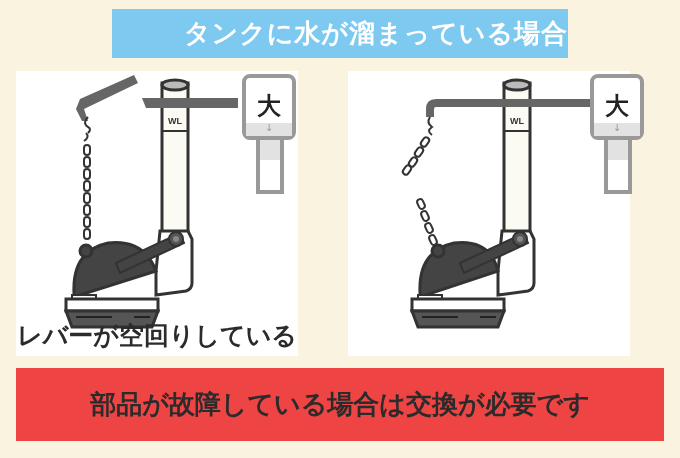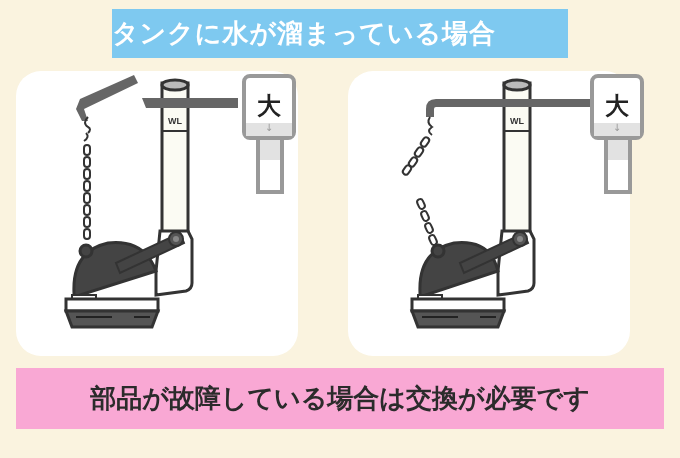--- a/index.html
+++ b/index.html
@@ -7,52 +7,51 @@
   body {
     background: #faf3df;
     font-family: "DejaVu Sans", "Liberation Sans", sans-serif;
     position: relative;
   }
   .title-banner {
     position: absolute;
     left: 112px; top: 9px;
     width: 456px; height: 49px;
     background: #7ec9f0;
-    display: flex; align-items: center; justify-content: flex-start;
+    display: flex; align-items: center; justify-content: flex-end;
   }
   .title-banner span {
     color: #ffffff;
     font-size: 26px;
     font-weight: bold;
     letter-spacing: 1px;
   }
   .panel {
     position: absolute;
     top: 71px;
     width: 282px; height: 285px;
     background: #ffffff;
-    border-radius: 25px;
   }
   .panel.left { left: 16px; }
   .panel.right { left: 348px; }
   .panel svg { position: absolute; left: 0; top: 0; }
   .caption {
     position: absolute;
     left: 0; right: 0; bottom: 4px;
     text-align: center;
     font-size: 25px;
     font-weight: bold;
     color: #2b2b2b;
     letter-spacing: 0px;
   }
   .bottom-box {
     position: absolute;
     left: 16px; top: 368px;
-    width: 648px; height: 61px;
-    background: #f9a8d4;
+    width: 648px; height: 73px;
+    background: #ef4444;
     display: flex; align-items: center; justify-content: center;
   }
   .bottom-box span {
     font-size: 26px;
     font-weight: bold;
     color: #2b2b2b;
   }
 </style>
 </head>
 <body>
@@ -110,20 +109,21 @@
     </g>
 
     <g>
       <rect x="56" y="224" width="24" height="6" fill="#fff" stroke="#333" stroke-width="2"></rect>
       <rect x="50" y="228" width="92" height="12" fill="#fff" stroke="#333" stroke-width="3"></rect>
       <polygon points="50,240 142,240 136,256 56,256" fill="#555" stroke="#333" stroke-width="3"></polygon>
       <line x1="60" y1="246" x2="96" y2="246" stroke="#222" stroke-width="2"></line>
       <line x1="118" y1="246" x2="134" y2="246" stroke="#222" stroke-width="2"></line>
     </g>
   </svg>
+  <div class="caption">レバーが空回りしている</div>
 </div>
 
 <div class="panel right">
   <svg width="316" height="285" viewBox="0 0 316 285">
 
     <g>
       <rect x="156" y="12" width="26" height="160" fill="#fbfbf3" stroke="#333" stroke-width="3"></rect>
       <ellipse cx="169" cy="14" rx="13" ry="5" fill="#bbb" stroke="#333" stroke-width="3"></ellipse>
       <line x1="156" y1="60" x2="182" y2="60" stroke="#333" stroke-width="2"></line>
       <text x="169" y="53" font-size="9" font-weight="bold" text-anchor="middle" fill="#333" font-family="Liberation Sans, sans-serif">WL</text>

